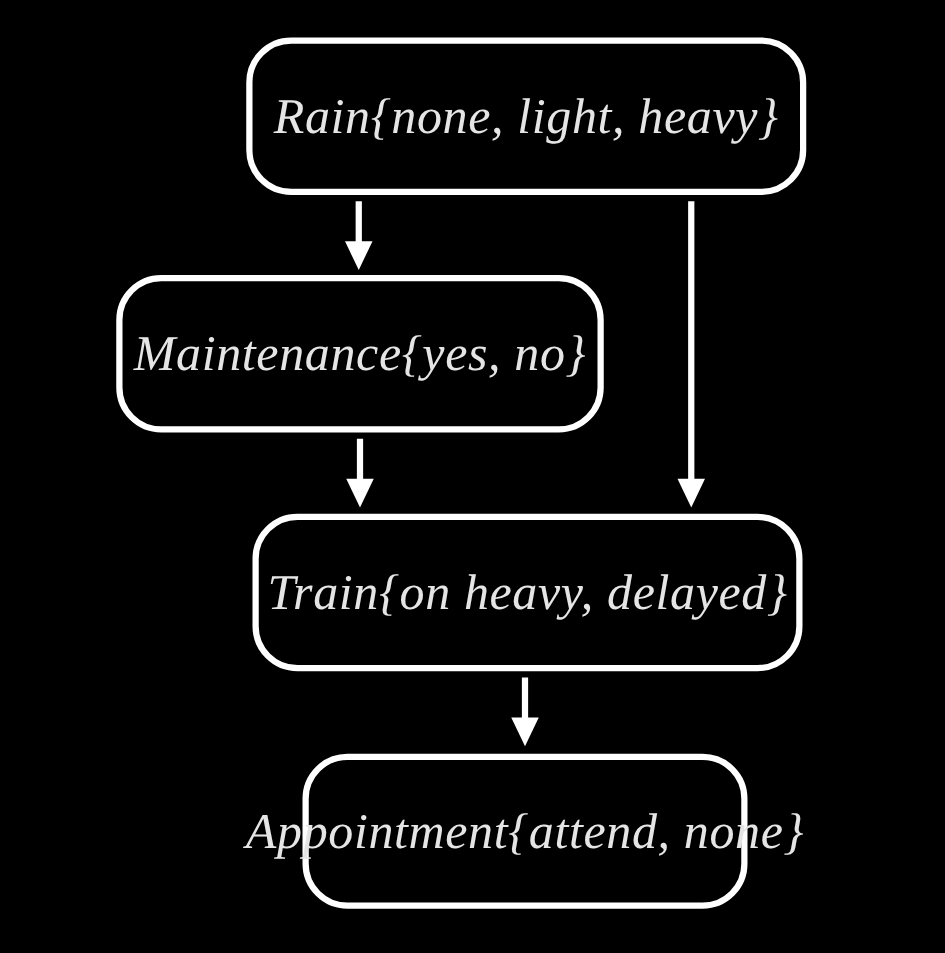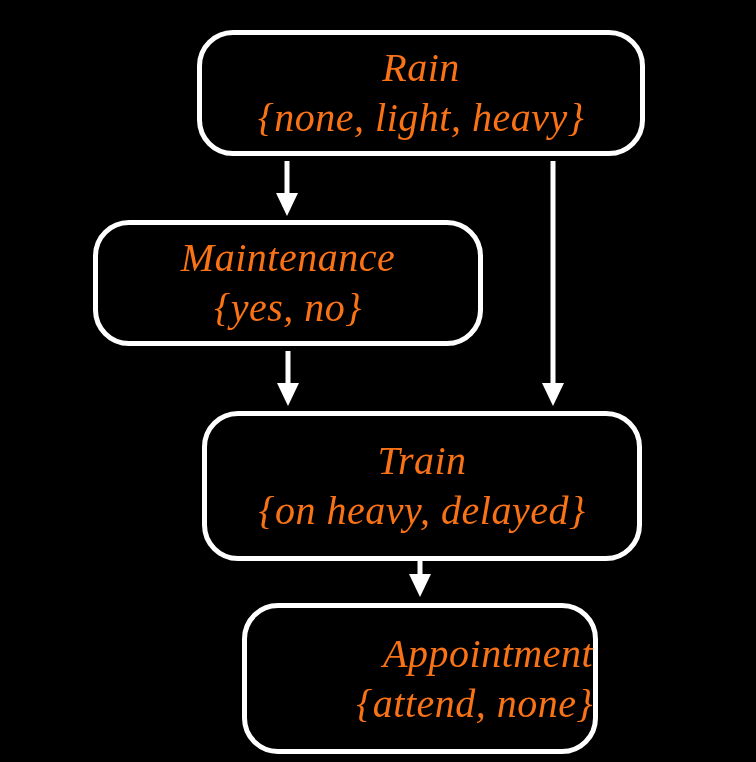--- a/index.html
+++ b/index.html
@@ -14,39 +14,39 @@
     background: #000000;
     overflow: hidden;
     font-family: "Liberation Serif", serif;
   }
   .node {
     position: absolute;
     box-sizing: border-box;
     border: 5px solid #ffffff;
     border-radius: 36px;
     background: #000000;
-    color: #f97316;
+    color: #e5e5e5;
     display: flex;
-    flex-direction: column;
+    flex-direction: row;
     align-items: center;
     justify-content: center;
     text-align: center;
     font-style: italic;
     font-size: 40px;
     line-height: 50px;
     letter-spacing: 0.5px;
   }
   .node .node-label,
   .node .node-values {
     white-space: nowrap;
   }
   #node-rain        { left: 197px; top: 30px;  width: 448px; height: 126px; }
   #node-maintenance { left: 93px;  top: 220px; width: 390px; height: 126px; }
-  #node-train       { left: 202px; top: 411px; width: 440px; height: 150px; }
-  #node-appointment { left: 242px; top: 603px; width: 356px; height: 151px; align-items: flex-end; }
+  #node-train       { left: 202px; top: 411px; width: 440px; height: 126px; }
+  #node-appointment { left: 242px; top: 603px; width: 356px; height: 124px; }
   .edges-layer {
     position: absolute;
     left: 0;
     top: 0;
     width: 756px;
     height: 762px;
     pointer-events: none;
   }
 </style>
 </head>

